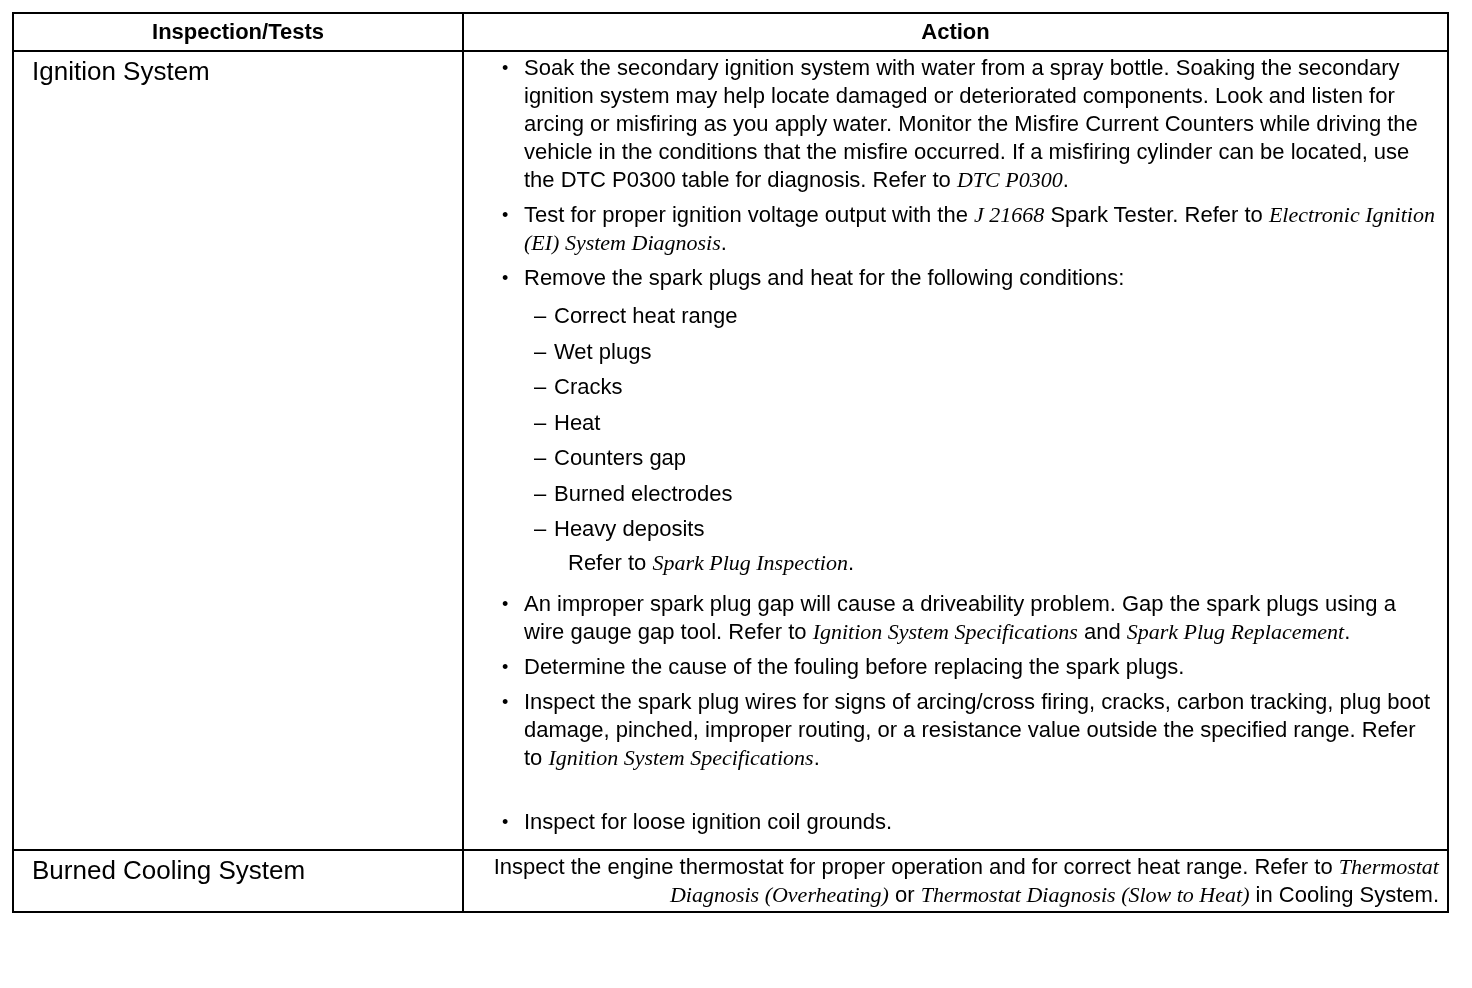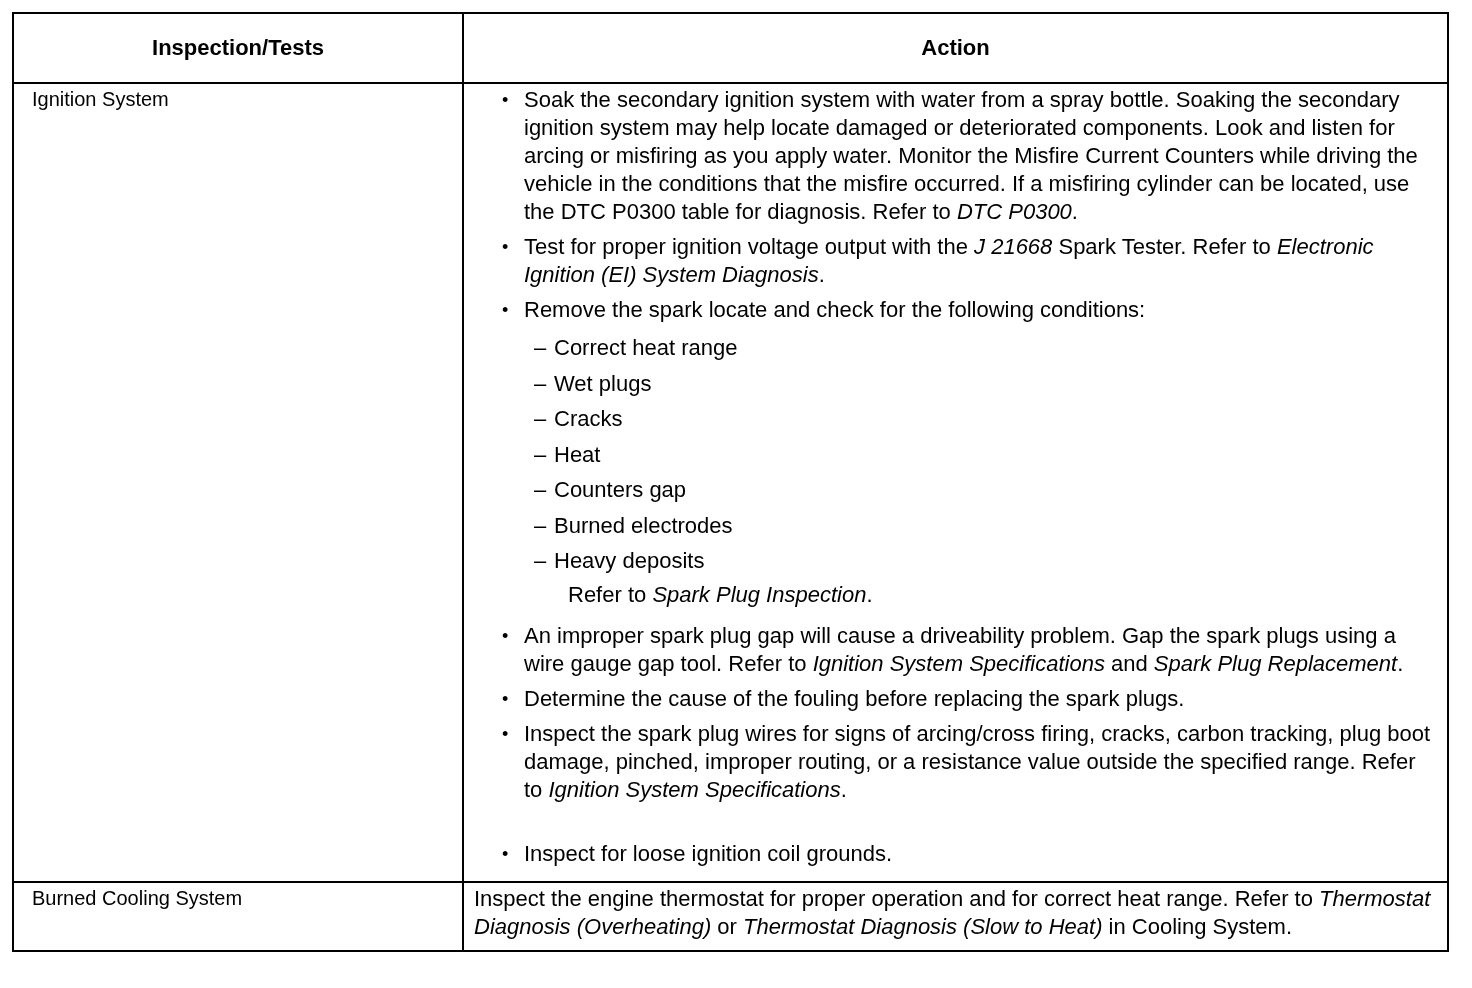--- a/index.html
+++ b/index.html
@@ -27,29 +27,29 @@
     table-layout: fixed;
   }
   table.diag th, table.diag td {
     border: 2.5px solid #000;
     vertical-align: top;
   }
   table.diag th {
     font-weight: bold;
     font-size: 22px;
     height: 36px;
-    padding: 16px;
+    padding: 0;
     text-align: center;
     vertical-align: middle;
     letter-spacing: 0px;
   }
   col.c1 { width: 450px; }
   col.c2 { width: 985px; }
   .left-cell {
-    font-size: 20px;
+    font-size: 26px;
     padding: 4px 0 0 18px;
   }
   .right-cell {
     font-size: 22px;
     padding: 2px 8px 6px 10px;
     line-height: 28px;
   }
   ul.bullets {
     list-style: none;
     margin: 0;
@@ -80,25 +80,26 @@
   ul.dash li .dsh {
     position: absolute;
     left: 10px;
   }
   .refer-sub {
     padding-left: 44px;
     height: 36px;
     line-height: 32px;
   }
   .gap-before { margin-top: 36px; }
-  i { font-style: italic; }
+  i { font-style: italic; font-family: Liberation Serif, serif; }
   .cooling-cell {
     font-size: 22px;
-    padding: 2px 8px 9px 10px;
+    padding: 2px 8px 2px 10px;
     line-height: 28px;
+    text-align: right;
   }
 </style>
 </head>
 <body>
 
 <div class="page">
   <table class="diag">
     <colgroup>
         <col class="c1">
         <col class="c2">
@@ -109,21 +110,21 @@
         <th>Action</th>
       </tr>
     </thead>
     <tbody>
       <tr>
         <td class="left-cell">Ignition System</td>
         <td class="right-cell">
           <ul class="bullets" id="ignition-actions">
               <li><span class="dot">•</span><span><span>Soak the secondary ignition system with water from a spray bottle. Soaking the secondary ignition system may help locate damaged or deteriorated components. Look and listen for arcing or misfiring as you apply water. Monitor the Misfire Current Counters while driving the vehicle in the conditions that the misfire occurred. If a misfiring cylinder can be located, use the DTC P0300 table for diagnosis. Refer to </span><i>DTC P0300</i><span>.</span></span></li>
               <li><span class="dot">•</span><span><span>Test for proper ignition voltage output with the </span><i>J 21668</i><span> Spark Tester. Refer to </span><i>Electronic Ignition (EI) System Diagnosis</i><span>.</span></span></li>
-              <li><span class="dot">•</span><span><span>Remove the spark locate and check for the following conditions:</span></span><ul class="dash">
+              <li><span class="dot">•</span><span><span>Remove the spark plugs and heat for the following conditions:</span></span><ul class="dash">
                   <li><span class="dsh">–</span><span>Correct heat range</span></li>
                   <li><span class="dsh">–</span><span>Wet plugs</span></li>
                   <li><span class="dsh">–</span><span>Cracks</span></li>
                   <li><span class="dsh">–</span><span>Heat</span></li>
                   <li><span class="dsh">–</span><span>Counters gap</span></li>
                   <li><span class="dsh">–</span><span>Burned electrodes</span></li>
                   <li><span class="dsh">–</span><span>Heavy deposits</span></li>
                 </ul><div class="refer-sub"><span>Refer to </span><i>Spark Plug Inspection</i><span>.</span></div></li>
               <li><span class="dot">•</span><span><span>An improper spark plug gap will cause a driveability problem. Gap the spark plugs using a wire gauge gap tool. Refer to </span><i>Ignition System Specifications</i><span> and </span><i>Spark Plug Replacement</i><span>.</span></span></li>
               <li><span class="dot">•</span><span><span>Determine the cause of the fouling before replacing the spark plugs.</span></span></li>

